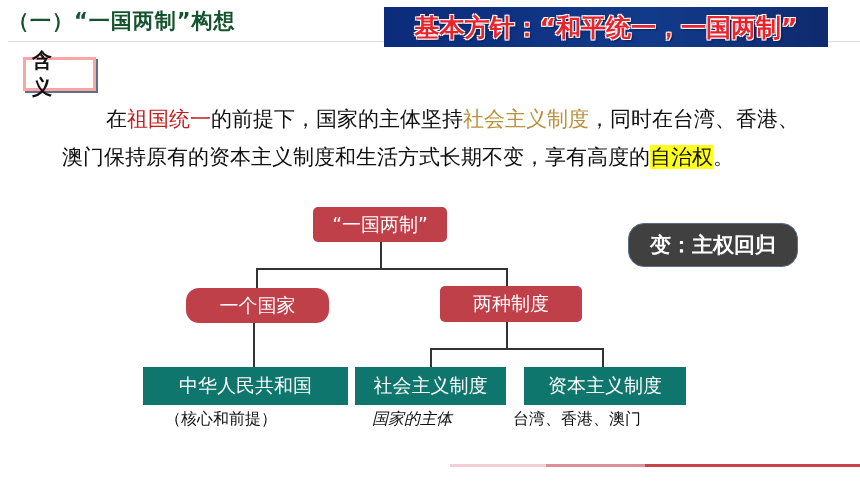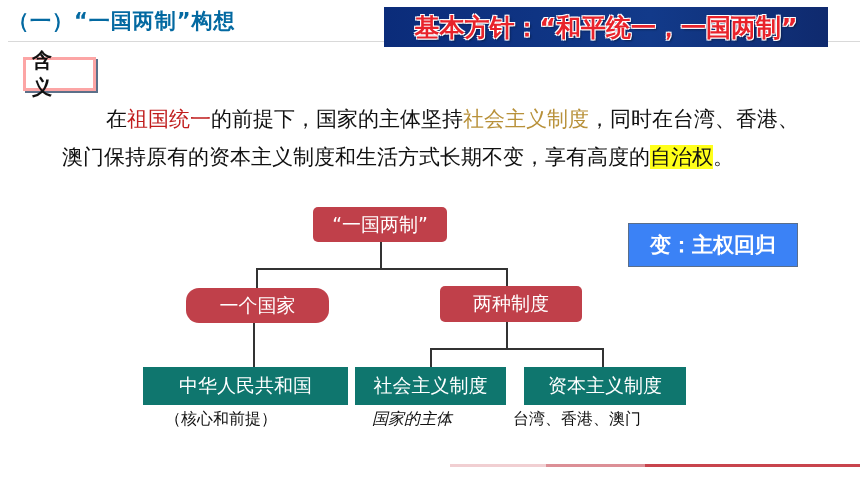--- a/index.html
+++ b/index.html
@@ -3,21 +3,21 @@
 <meta charset="utf-8">
 <style>
   html, body { margin: 0; padding: 0; }
   body {
     width: 860px; height: 484px; position: relative; overflow: hidden;
     background: #ffffff;
     font-family: "DejaVu Sans", "Liberation Sans", sans-serif;
   }
   .section-title {
     position: absolute; left: 8px; top: 7px;
-    font-size: 21px; font-weight: bold; color: #0369a1; letter-spacing: 1px;
+    font-size: 21px; font-weight: bold; color: #14532d; letter-spacing: 1px;
   }
   .title-rule {
     position: absolute; left: 8px; top: 41px; width: 852px; height: 1px;
     background: #d9d9d9;
   }
   .banner {
     position: absolute; left: 369px; top: 7px; width: 444px; height: 40px;
     background: linear-gradient(90deg, #0b2c7a 0%, #123a8a 60%, #0f2a6e 100%);
     display: flex; align-items: center; justify-content: center; margin-left: 15px;
   }
@@ -47,21 +47,21 @@
   .hl-gold { color: #b8913a; }
   .hl-yellow { background: #ffff1a; }
 
   .node {
     position: absolute; display: flex; align-items: center; justify-content: center;
     color: #fff; font-size: 19px; white-space: nowrap; box-sizing: border-box;
   }
   .node.red { background: #c0404a; border-radius: 5px; }
   .node.teal { background: #0f766e; }
   .node.gold {
-    background: #3b82f6; border: 1px solid #5a6e8a; border-radius: 0;
+    background: #404040; border: 1px solid #5a6e8a; border-radius: 16px;
     font-weight: bold; font-size: 21px;
   }
   .caption {
     position: absolute; font-size: 16px; color: #111; white-space: nowrap; text-align: center;
   }
   .ln { position: absolute; background: #333; }
   .bottom-line { position: absolute; top: 464px; height: 3px; }
 </style>
 </head>
 <body>

